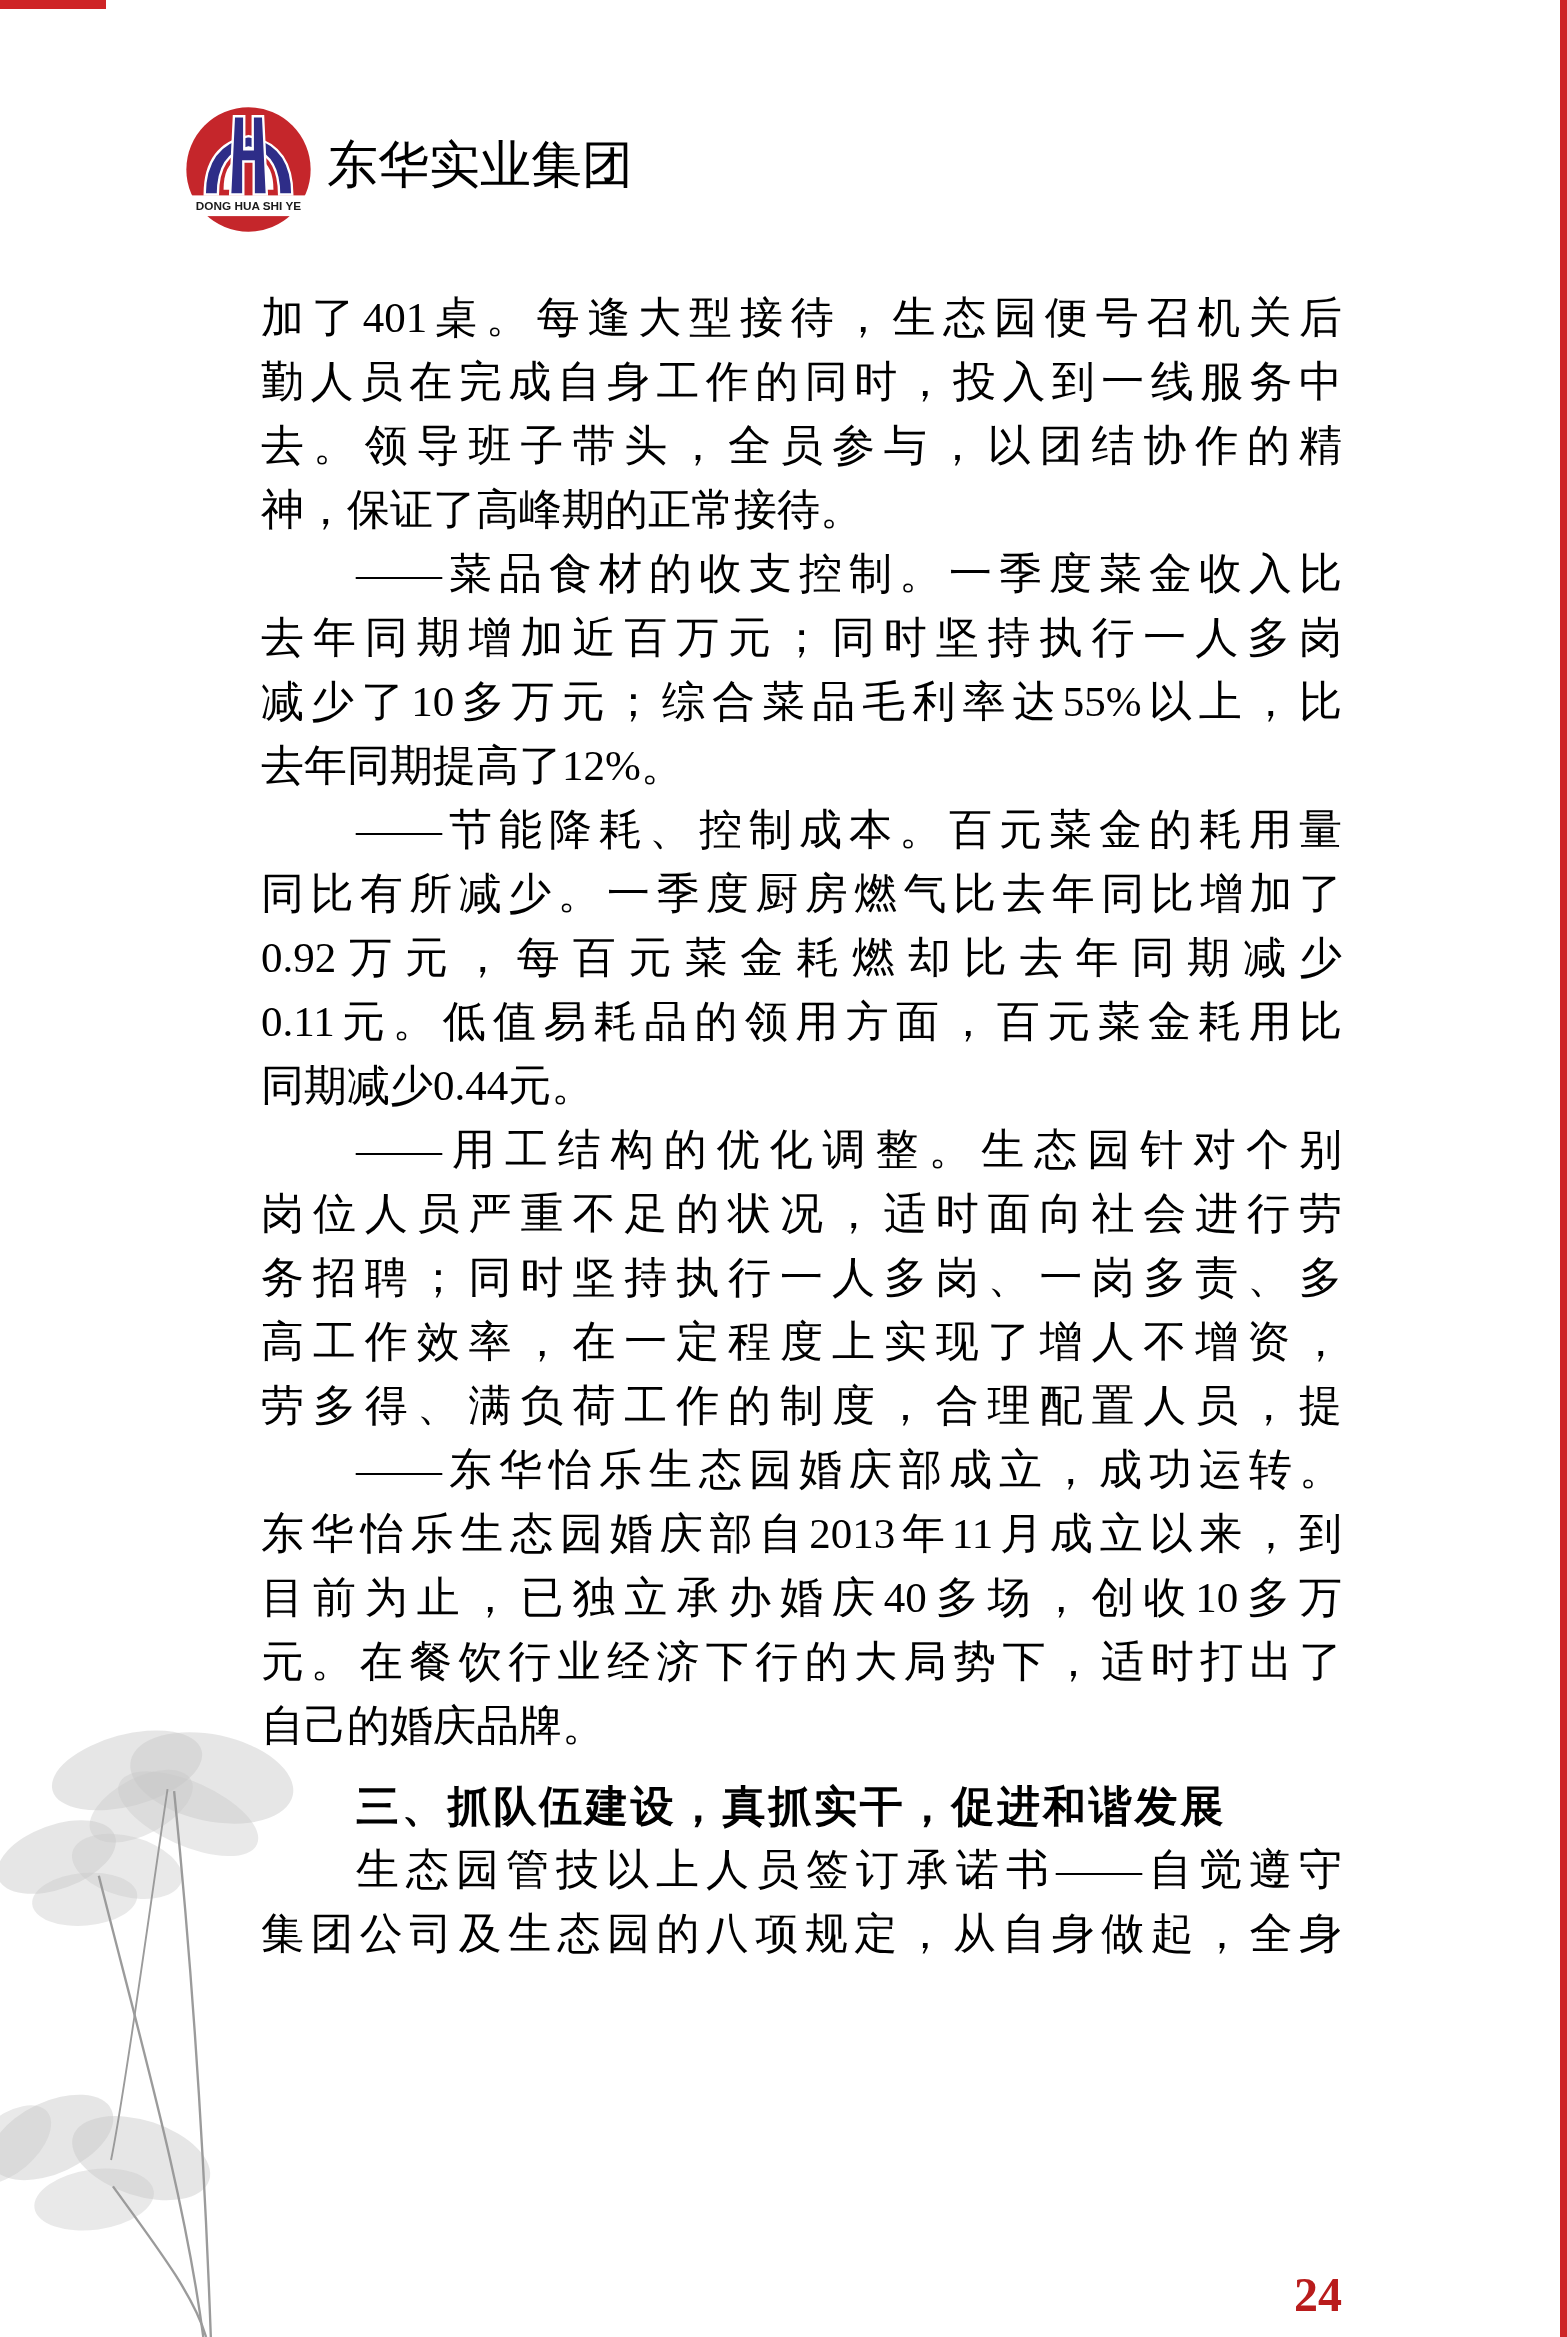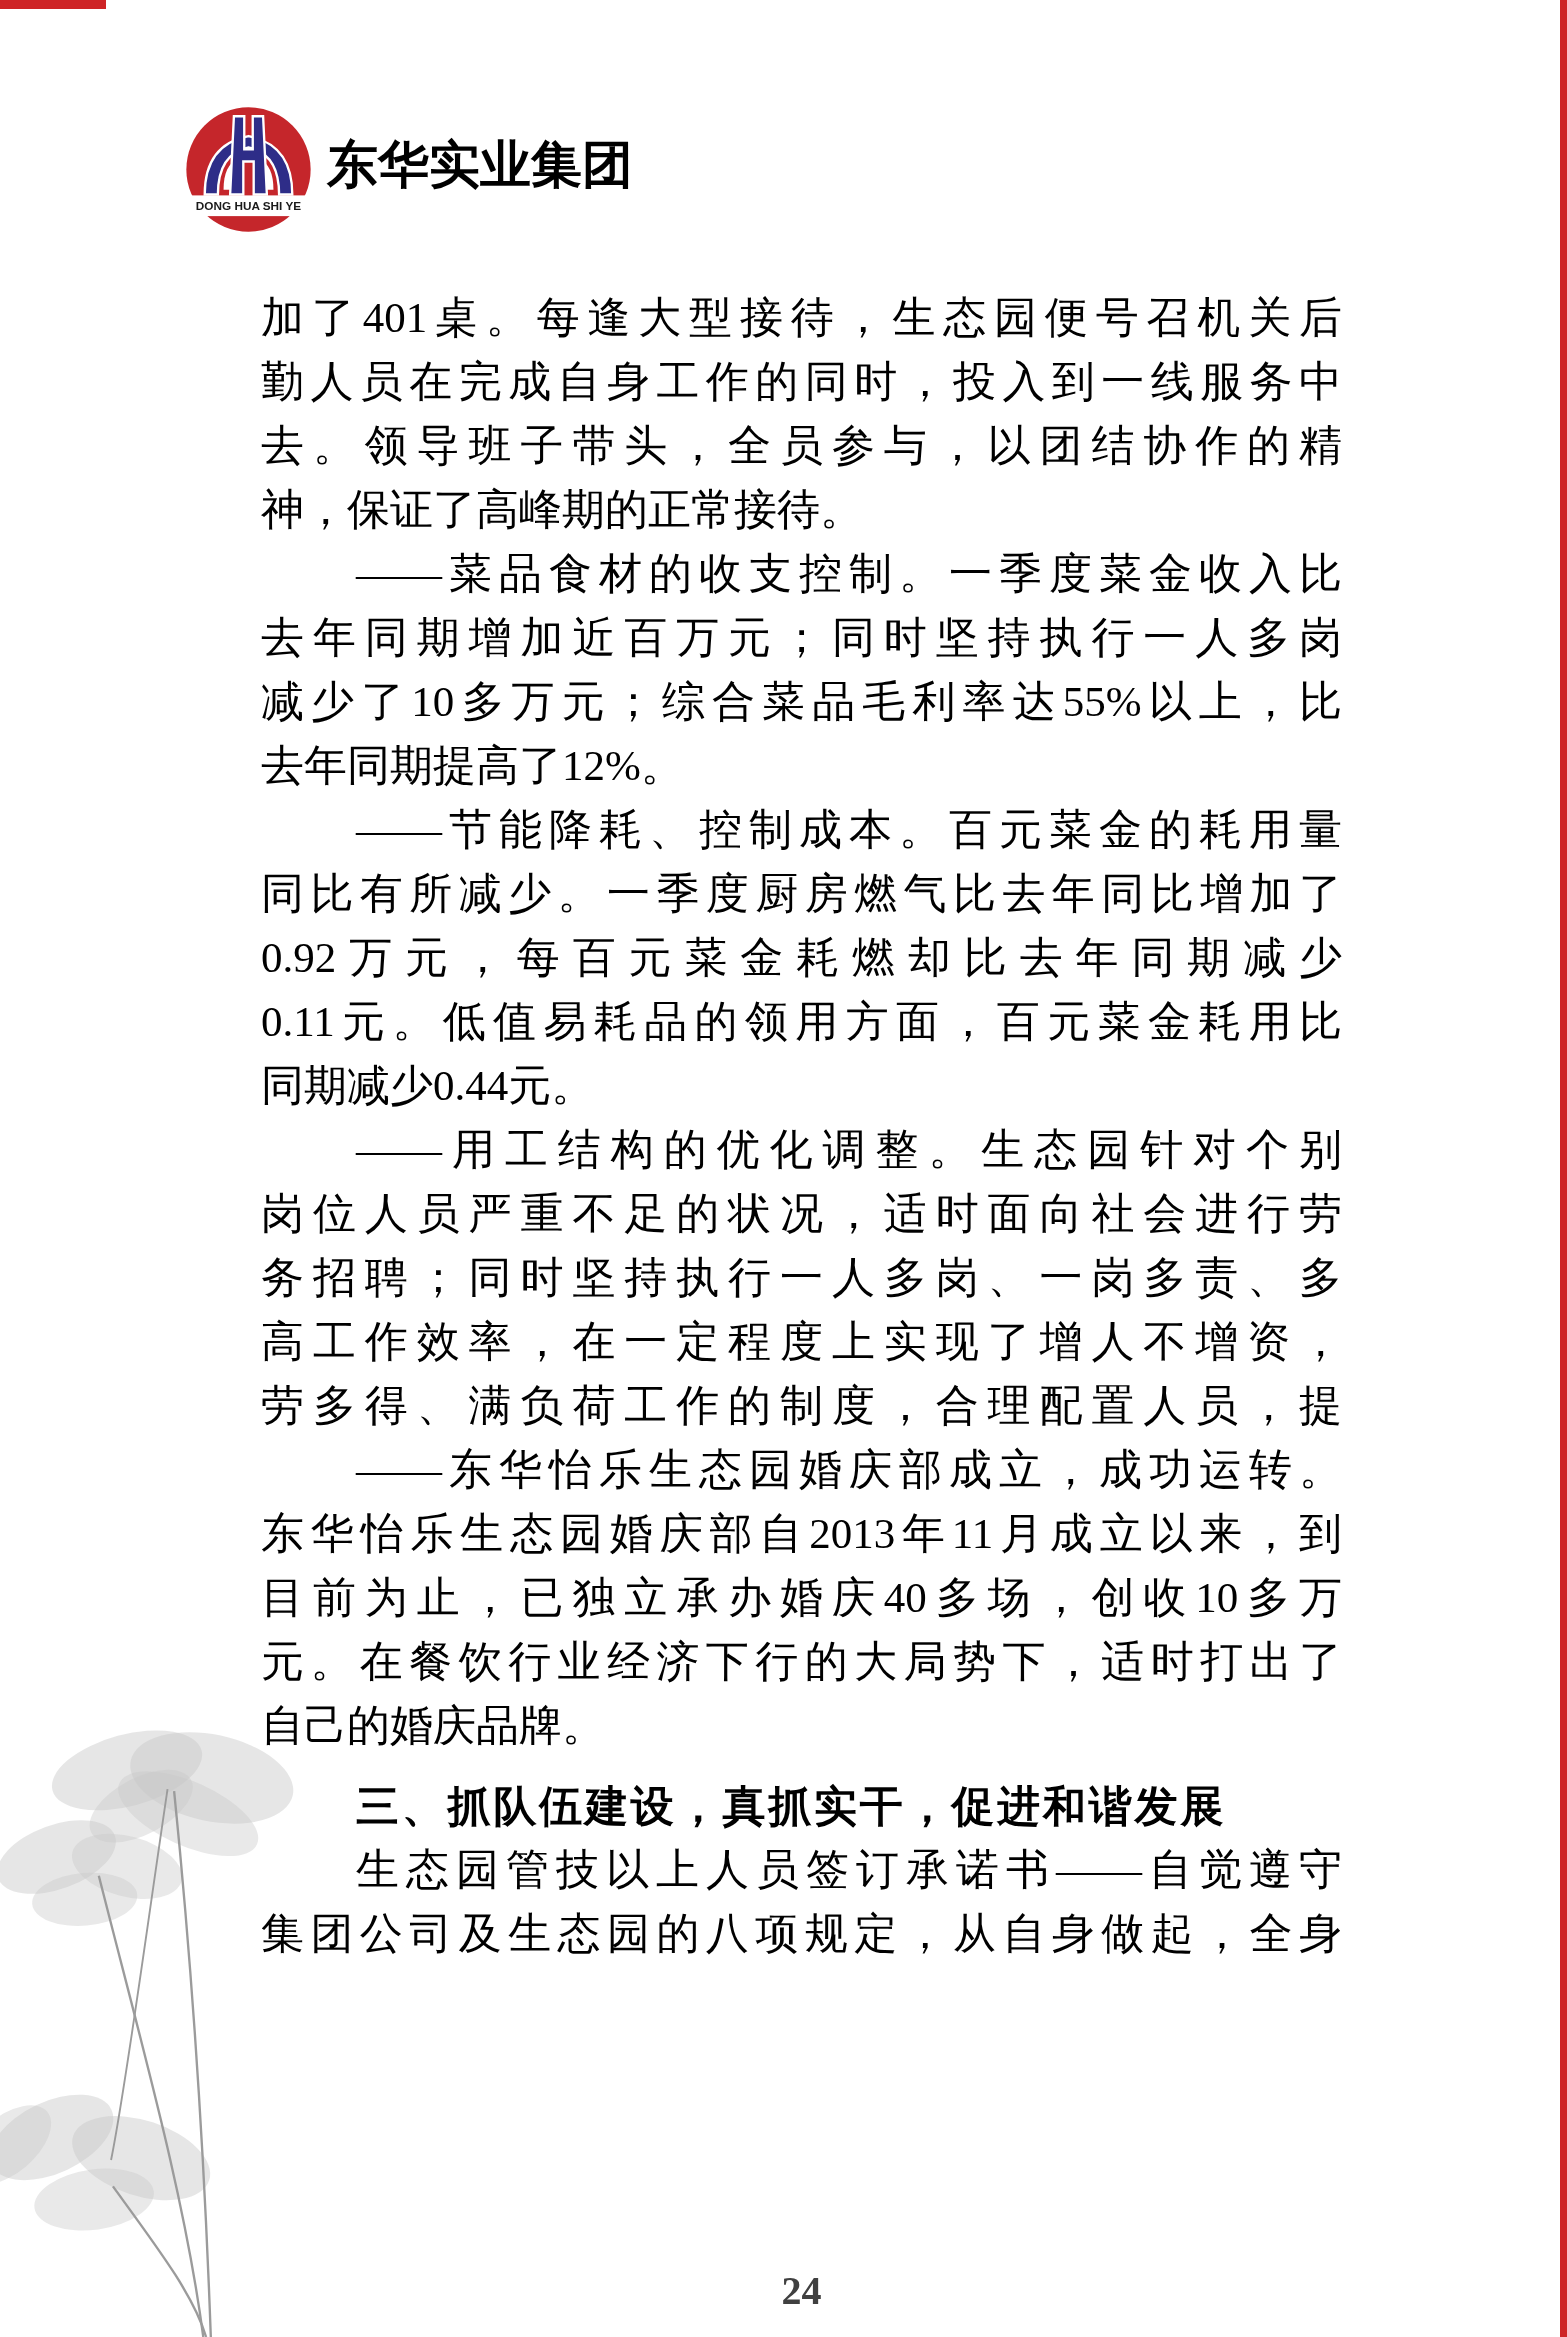--- a/index.html
+++ b/index.html
@@ -10,21 +10,21 @@
     overflow:hidden;
     font-family:"Liberation Serif","DejaVu Serif",serif;
   }
   
   .bar-top{position:absolute;left:0;top:0;width:106px;height:8.5px;}
   .bar-right{position:absolute;right:0;top:0;width:8.5px;height:2337px;}
   
   .logo{position:absolute;left:184px;top:105px;width:129px;height:129px;}
   .brand{
     position:absolute;left:327px;top:137px;
-    font-size:51px;font-weight:bold;color:#000;
+    font-size:51px;font-weight:normal;color:#000;
     font-family:"Liberation Serif","DejaVu Serif",serif;
     letter-spacing:0px;line-height:56px;white-space:nowrap;
   }
   
   .text-block{
     position:absolute;left:261px;top:286px;width:1081px;
   }
   .line{
     height:64px;line-height:64px;font-size:43px;color:#000000;
     text-align:justify;
@@ -32,21 +32,21 @@
     white-space:nowrap;
   }
   .line.just{text-align-last:justify;white-space:normal;}
   .line.indent{text-indent:95px;}
   .line.heading{
     font-family:"Liberation Sans","DejaVu Sans",sans-serif;
     font-weight:bold;letter-spacing:2.8px;margin-top:16px;
   }
   .page-number{
     position:absolute;left:261px;top:2267px;width:1081px;
-    text-align:center;font-size:40px;font-weight:bold;color:#404040;
+    text-align:right;font-size:48px;font-weight:bold;color:#b91c1c;
     font-family:"Liberation Serif","DejaVu Serif",serif;
   }
   .watermark{position:absolute;left:0;top:1441px;width:320px;height:896px;}
   .logo-caption{
     font-family:"Liberation Sans","DejaVu Sans",sans-serif;
     font-weight:bold;
   }
 </style>
 </head>
 <body>

